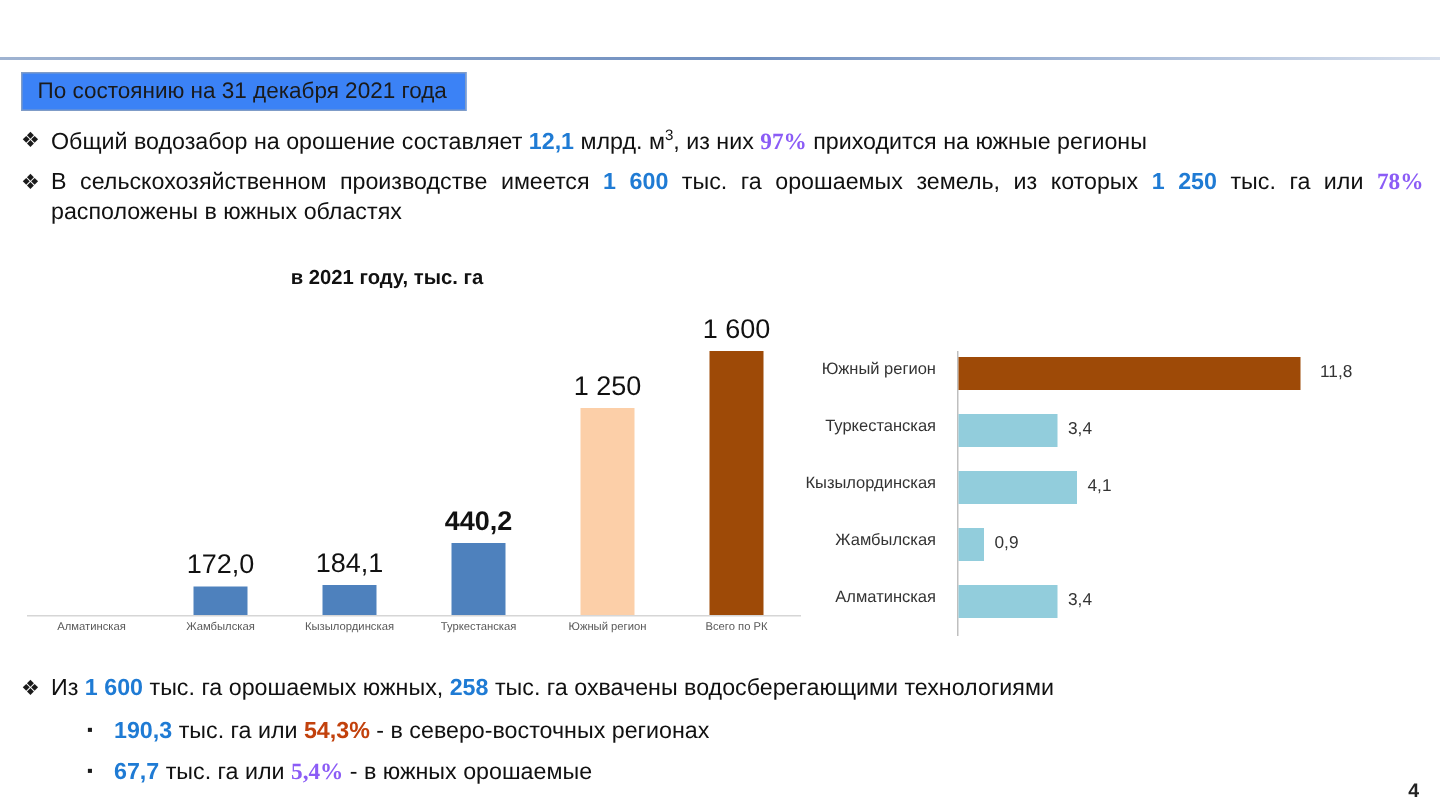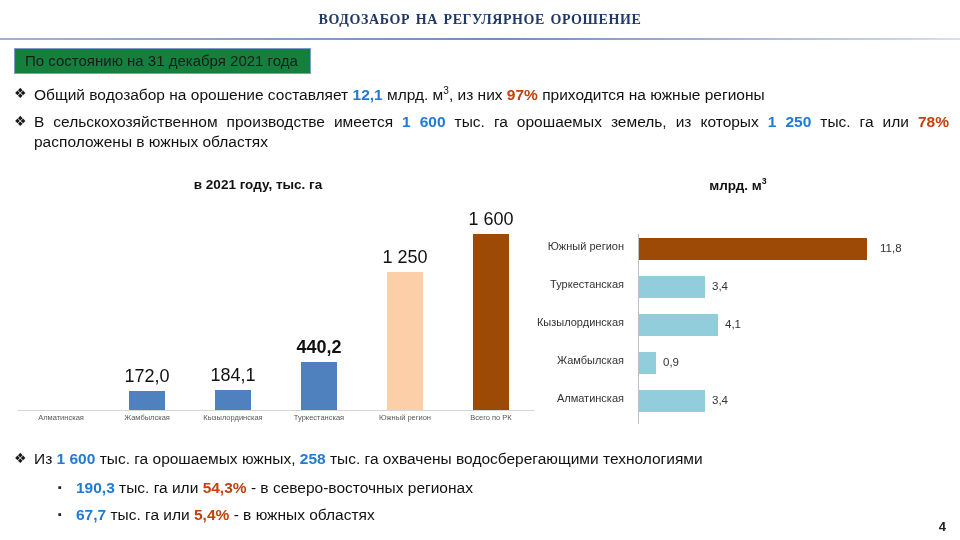--- a/index.html
+++ b/index.html
@@ -28,41 +28,41 @@
   .title::first-letter{font-size:20px;}
   .rule{
     position:absolute;left:0;top:38px;width:960px;height:2px;
     background:linear-gradient(to right,#9fb3d1 0%,#6f8fc0 52%,#d7dfec 100%);
   }
 
   
   .datechip{
     position:absolute;left:14px;top:48px;
     padding:3px 12px 4px 10px;
-    background:#15803d;
+    background:#3b82f6;
     border:1px solid #7f9cc8;
     font-size:15px;
     color:#1a1a1a;
     font-family:"Liberation Sans", sans-serif;
   }
 
   
   .bullets-top{position:absolute;left:14px;top:84px;width:935px;}
   .bullet{
     display:flex;align-items:flex-start;
     margin-bottom:6px;
     font-size:15.5px;line-height:1.33;
   }
   .bullet .mk{
     width:20px;flex:0 0 20px;
     color:#1a1a1a;font-size:14px;line-height:1.4;
   }
   .bullet .bd{flex:1;text-align:justify;}
   .blue{color:#1F7BD4;font-weight:bold;}
-  .red{color:#c2410c;font-weight:bold;}
+  .red{color:#8b5cf6;font-weight:bold;font-family:Liberation Serif, serif;}
   .green{color:#c2410c;font-weight:bold;}
   sup{font-size:.65em;vertical-align:super;}
 
   .bullets-bottom{position:absolute;left:14px;top:449px;width:935px;}
   .sub{
     display:flex;align-items:flex-start;
     margin:9px 0 0 44px;
     font-size:15.5px;
   }
   .sub .mk{
@@ -109,21 +109,20 @@
   .pageno{
     position:absolute;right:14px;bottom:6px;
     font-size:13px;color:#222;font-weight:bold;
   }
 </style>
 </head>
 <body>
 
 <div class="slide">
 
-  <div class="title">Водозабор на регулярное орошение</div>
   <div class="rule"></div>
 
   <div class="datechip">По состоянию на 31 декабря 2021 года</div>
 
   <div class="bullets-top" id="bullets-top">
       <div class="bullet">
         <div class="mk">❖</div>
         <div class="bd"><span>Общий водозабор на орошение составляет </span><span class="blue">12,1</span><span> млрд. м</span><sup>3</sup><span>, из них </span><span class="red">97%</span><span> приходится на южные регионы</span></div>
       </div>
       <div class="bullet">
@@ -164,21 +163,20 @@
         <span style="left: 43px;">Алматинская</span>
         <span style="left: 129px;">Жамбылская</span>
         <span style="left: 215px;">Кызылординская</span>
         <span style="left: 301px;">Туркестанская</span>
         <span style="left: 387px;">Южный регион</span>
         <span style="left: 473px;">Всего по РК</span>
       </div>
   </div>
 
   <div class="chtitle" id="ch-right-title">
-    <div><span>млрд. м</span><sup>3</sup></div>
   </div>
 
   <div class="barchart" id="barchart">
     <div class="bc-axis"></div>
   <div class="bc-row" style="top: 6px;">
         <div class="bc-name">Южный регион</div>
         <div class="bc-bar" style="width: 228px; background: rgb(158, 74, 7);"></div>
         <div class="bc-val" style="left: 352px;">11,8</div>
       </div>
       <div class="bc-row" style="top: 44px;">
@@ -207,18 +205,18 @@
       <div class="bullet">
         <div class="mk">❖</div>
         <div class="bd"><span>Из </span><span class="blue">1 600</span><span> тыс. га орошаемых южных, </span><span class="blue">258</span><span> тыс. га охвачены водосберегающими технологиями</span></div>
       </div>
       <div class="sub">
         <div class="mk">▪</div>
         <div><span class="blue">190,3</span><span> тыс. га или </span><span class="green">54,3%</span><span> - в северо-восточных регионах</span></div>
       </div>
       <div class="sub">
         <div class="mk">▪</div>
-        <div><span class="blue">67,7</span><span> тыс. га или </span><span class="red">5,4%</span><span> - в южных областях</span></div>
+        <div><span class="blue">67,7</span><span> тыс. га или </span><span class="red">5,4%</span><span> - в южных орошаемые</span></div>
       </div>
     </div>
 
   <div class="pageno">4</div>
 </div>
 
 </body></html>

